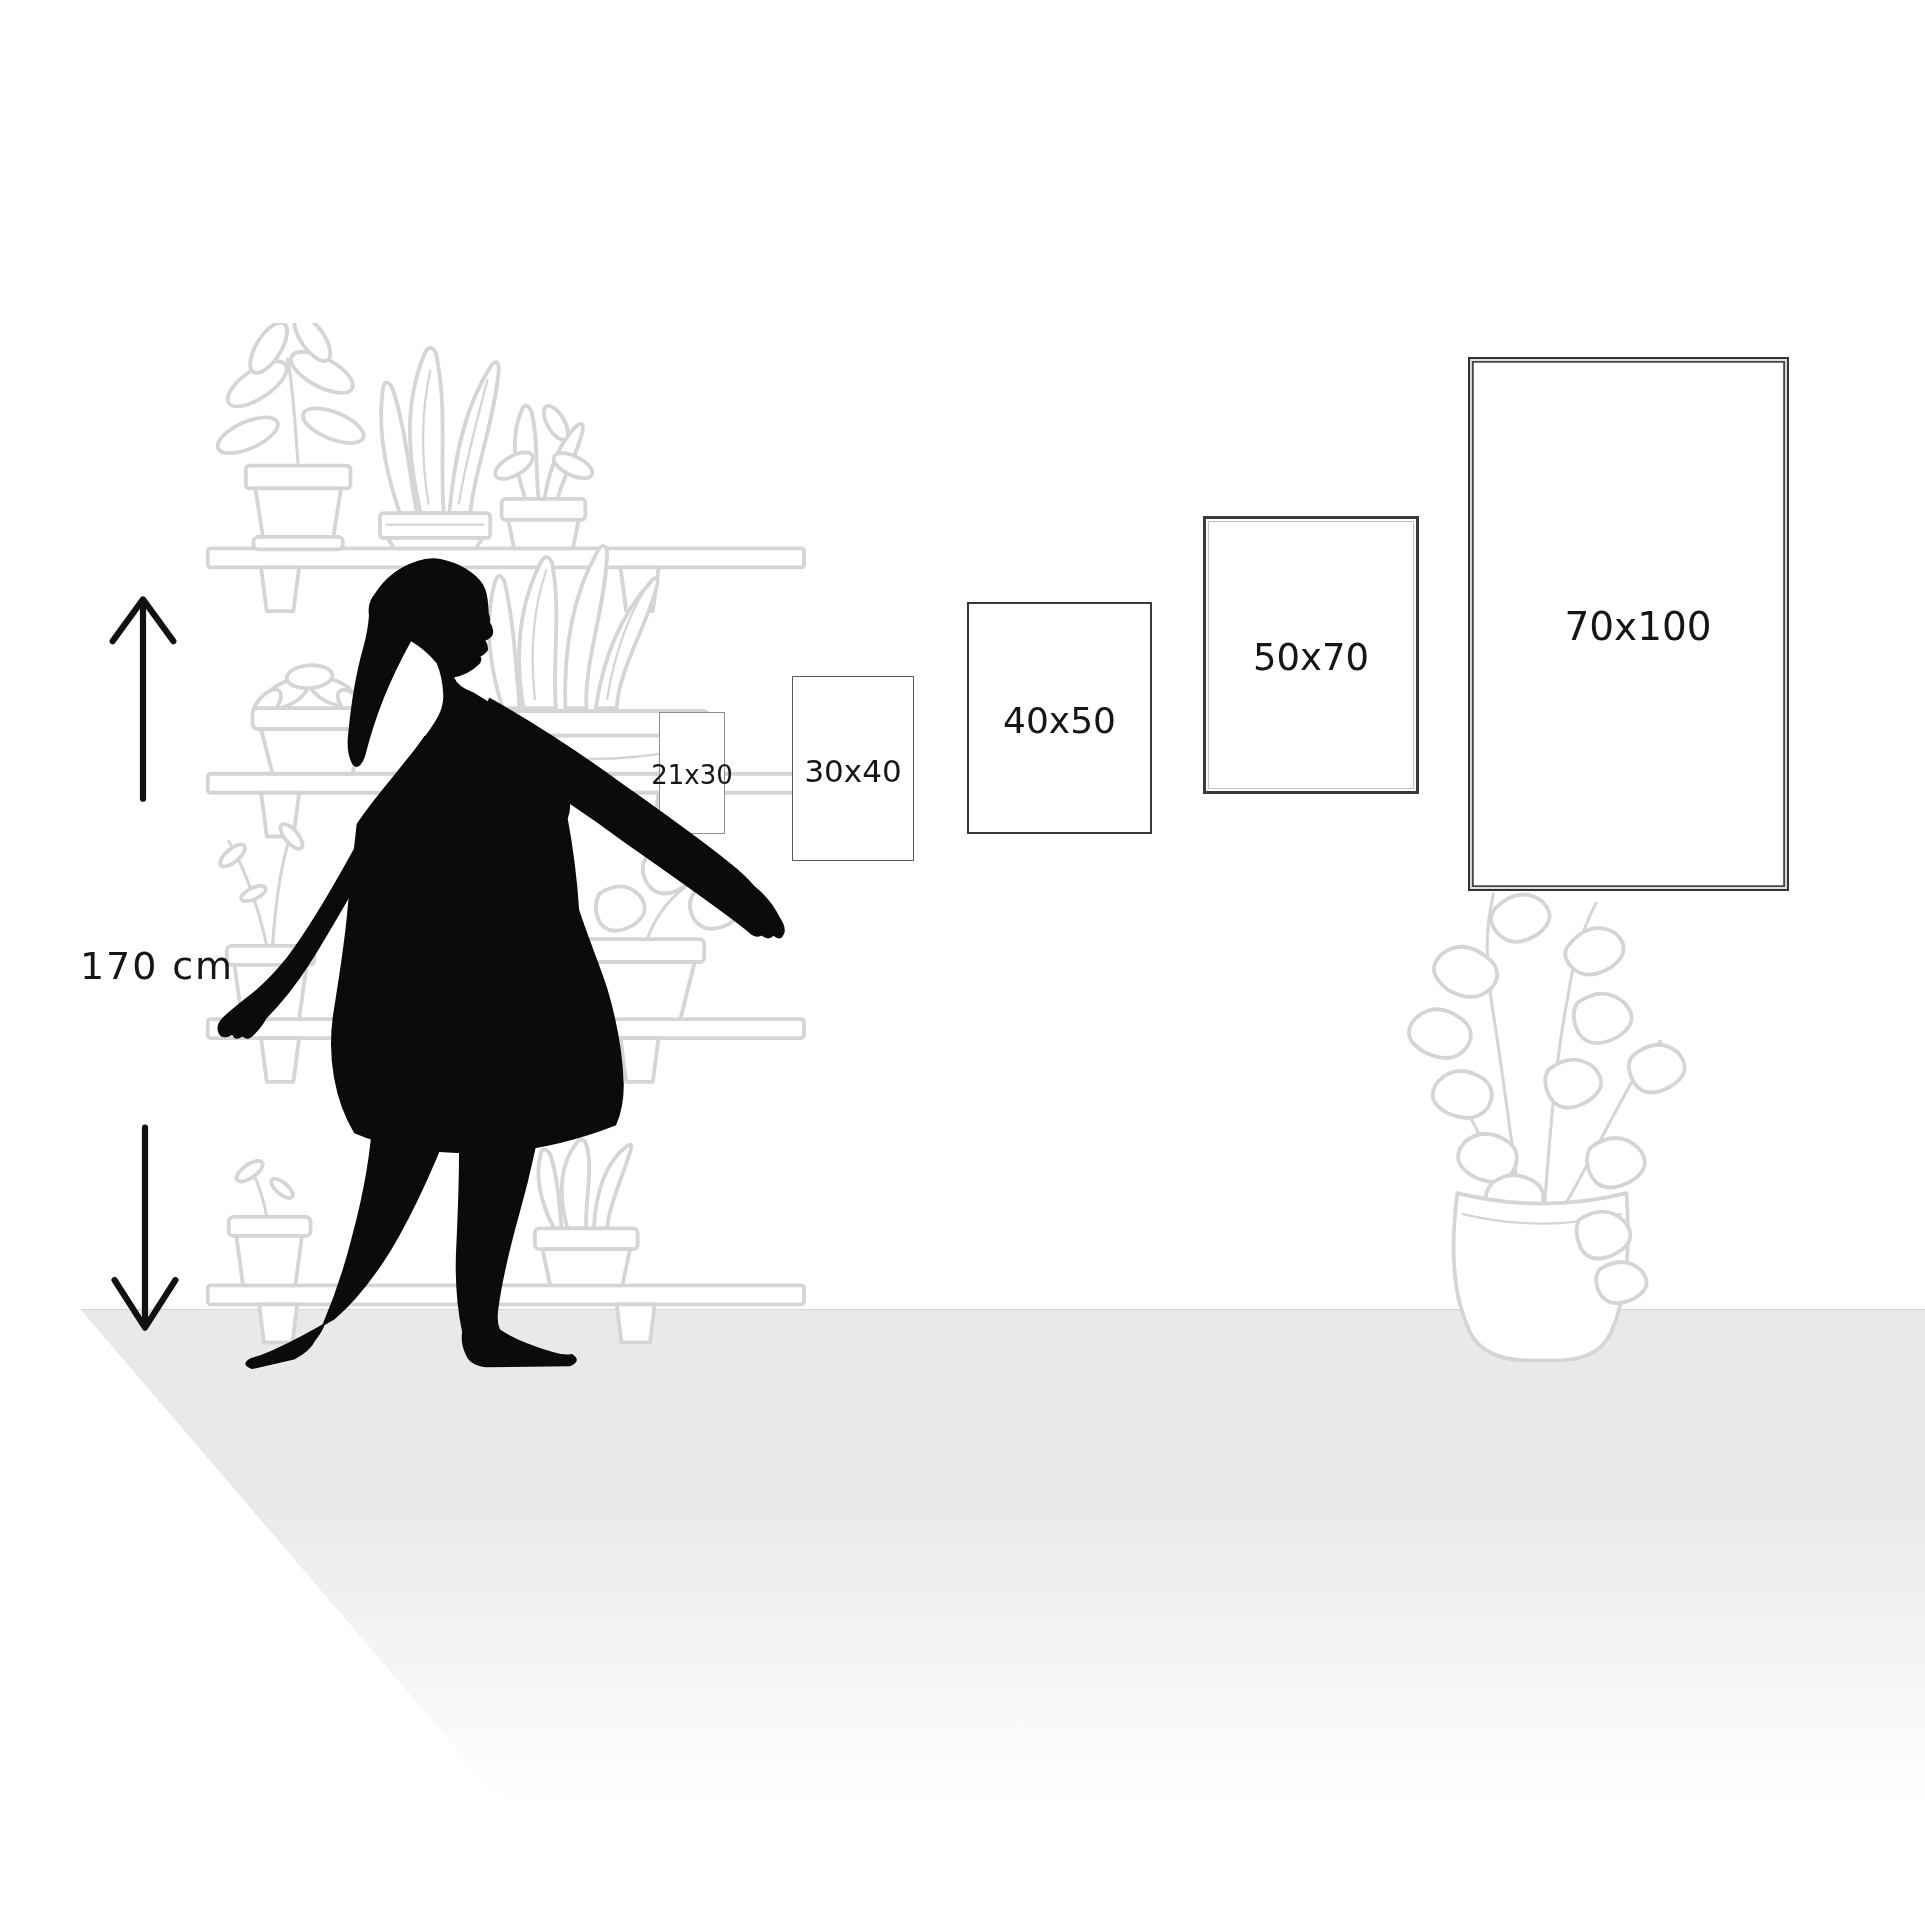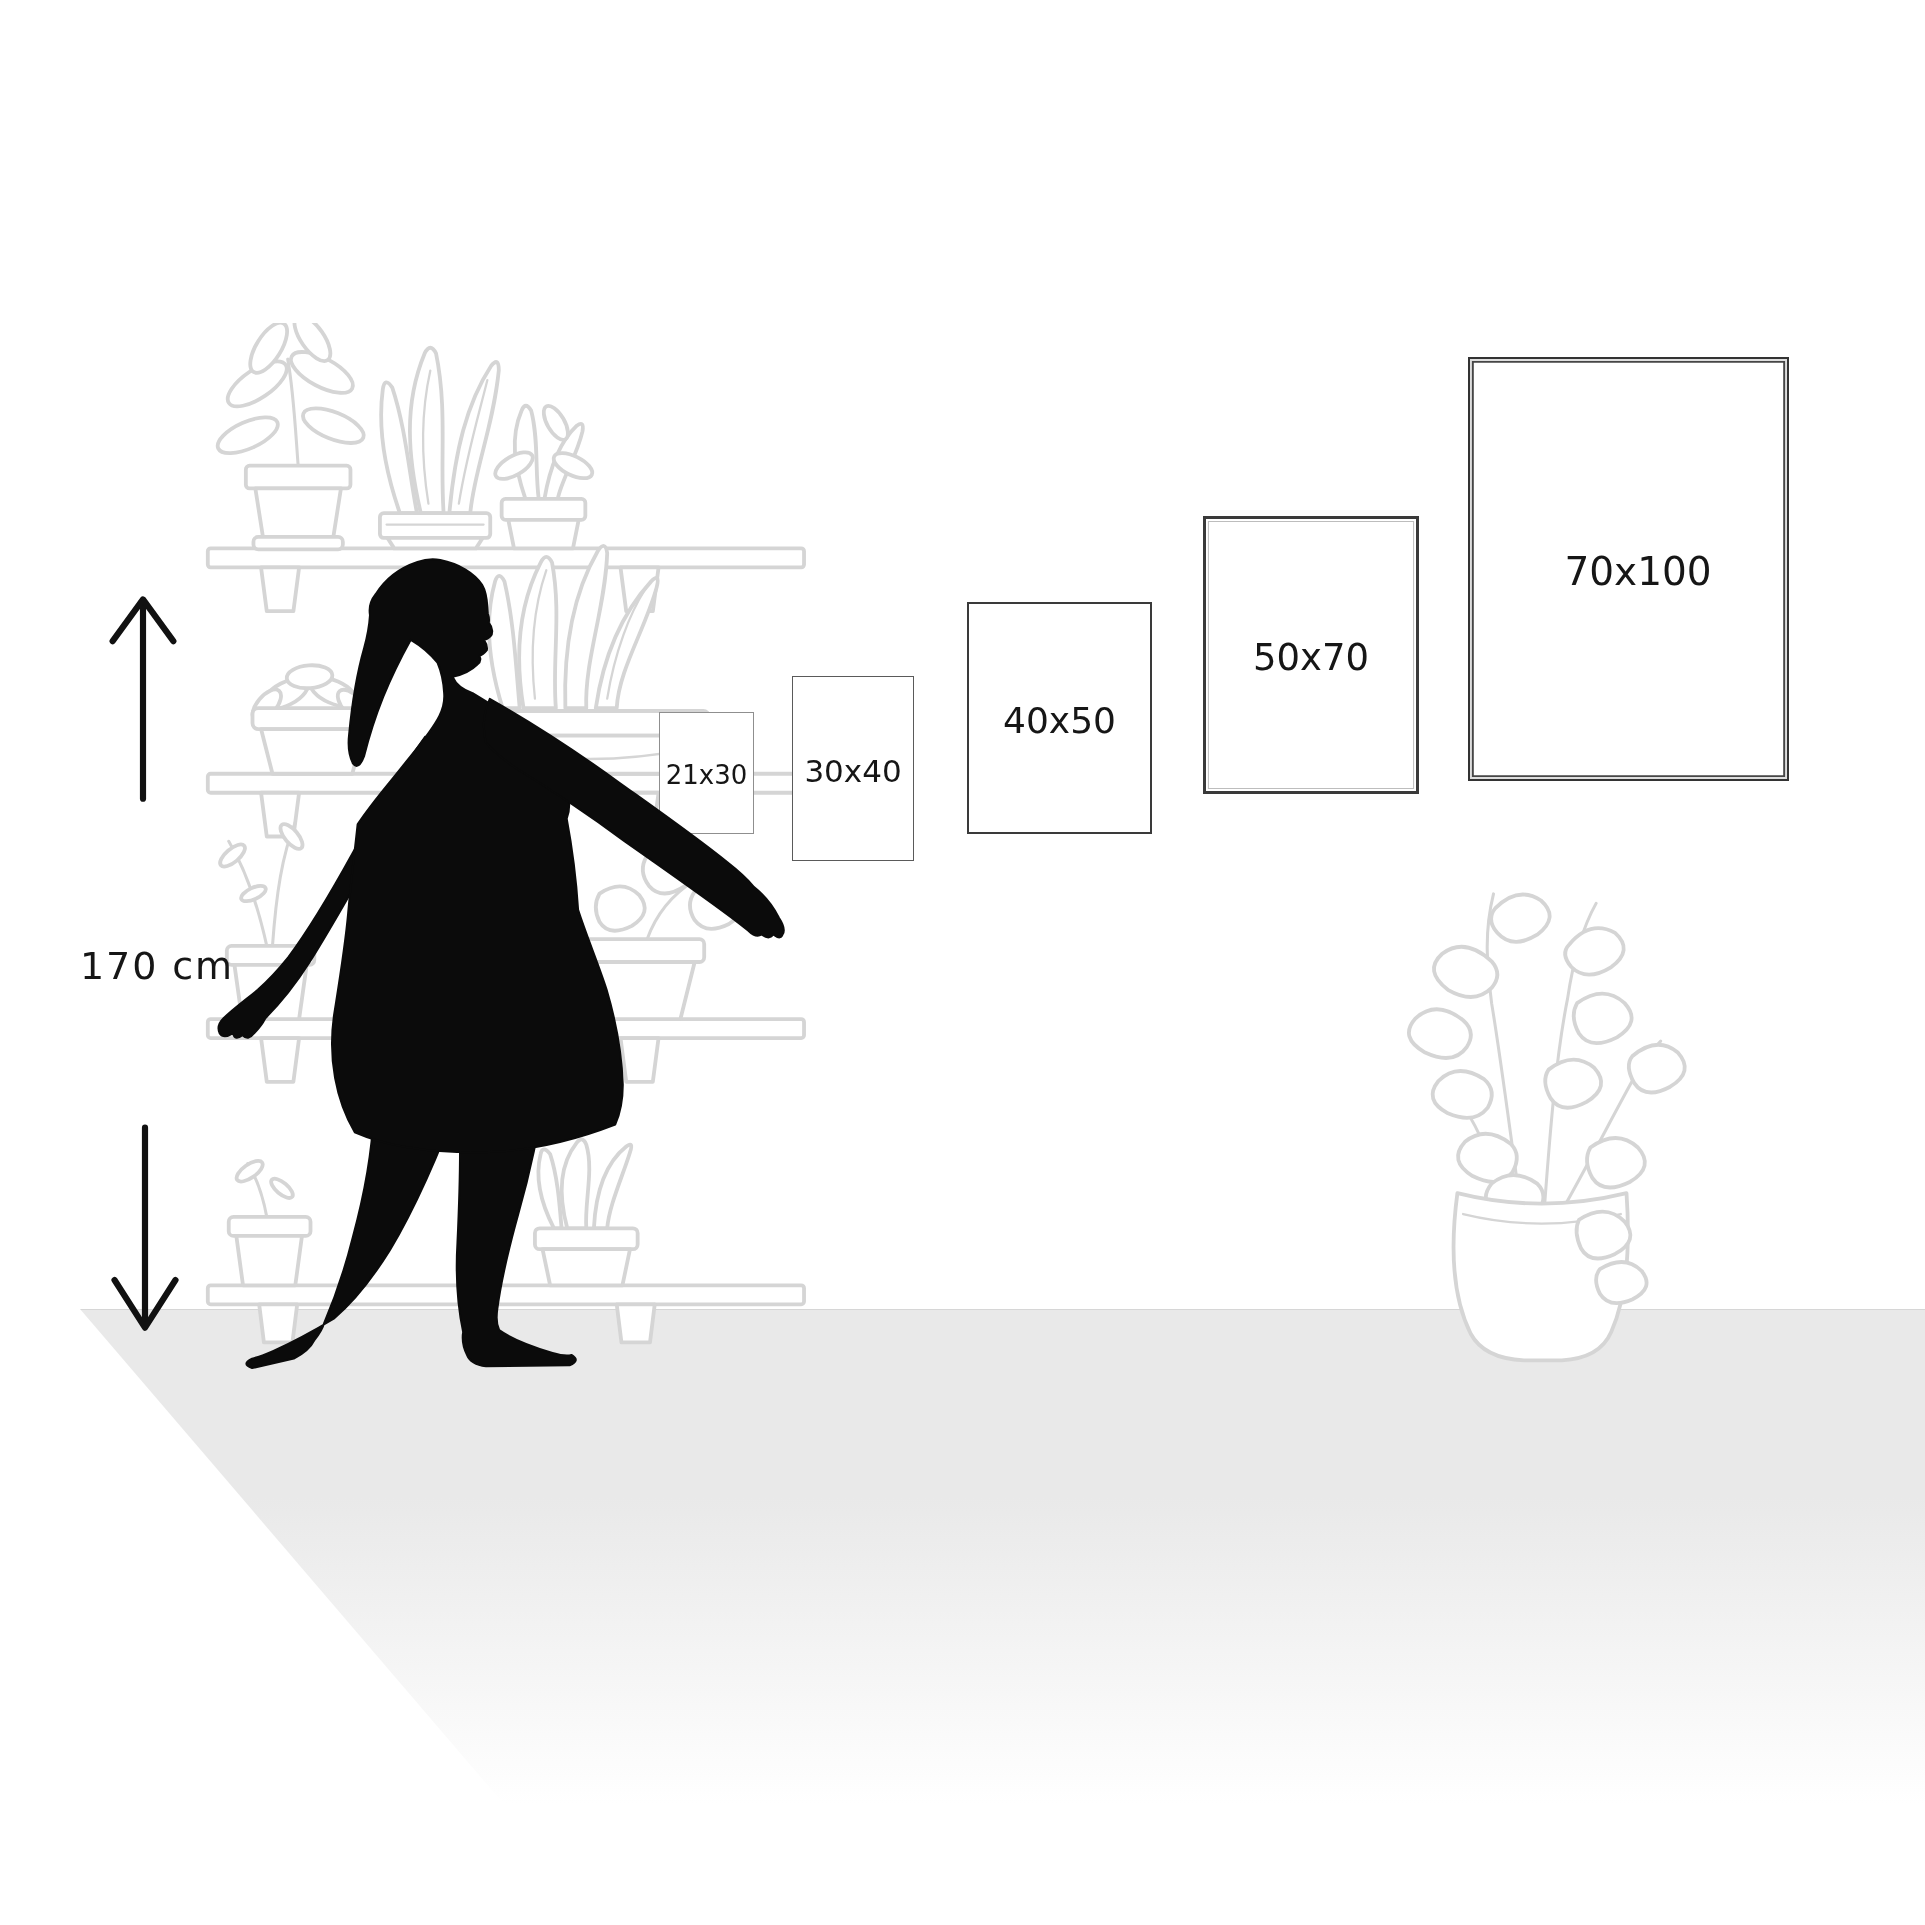--- a/index.html
+++ b/index.html
@@ -34,26 +34,26 @@
   }
   
   .la{stroke:var(--line-art);stroke-width:4;fill:#ffffff;stroke-linecap:round;stroke-linejoin:round;}
   .la-n{stroke:var(--line-art);stroke-width:3.2;fill:none;stroke-linecap:round;stroke-linejoin:round;}
   .la-t{stroke:var(--line-art);stroke-width:2.4;fill:none;stroke-linecap:round;stroke-linejoin:round;}
   
   .poster-frame{
     box-sizing:border-box;background:#ffffff;display:flex;align-items:center;justify-content:center;
     color:var(--text);
   }
-  #frame-21x30{left:659px;top:712px;width:95px;height:122px;border:1.9px solid var(--frame-border-small);font-size:26px;}
+  #frame-21x30{left:659px;top:712px;width:66px;height:122px;border:1.9px solid var(--frame-border-small);font-size:26px;}
   #frame-30x40{left:792px;top:652px;width:122px;height:185px;border:1.9px solid var(--frame-border-medium);font-size:31px;margin-top:24px;}
   #frame-40x50{left:967px;top:602px;width:185px;height:232px;border:2.9px solid var(--frame-border-dark);font-size:36px;}
   #frame-50x70{left:1203px;top:516px;width:216px;height:278px;border:3.8px solid var(--frame-border-dark);
     box-shadow:inset 0 0 0 1.9px #ffffff,inset 0 0 0 2.9px #bdbdbd;font-size:37px;}
-  #frame-70x100{left:1468px;top:357px;width:321px;height:424px;border:2.9px solid #333333;
+  #frame-70x100{left:1468px;top:357px;width:321px;height:534px;border:2.9px solid #333333;
     box-shadow:inset 0 0 0 1.9px #dedede,inset 0 0 0 3.8px #464646;font-size:39px;padding-left:19px;}
   .frame-label{transform:translateY(1.9px);}
   
   .person{fill:var(--silhouette);stroke:var(--silhouette);stroke-width:2;stroke-linejoin:round;}
 </style>
 </head>
 <body>
 
 <div id="stage">
 

